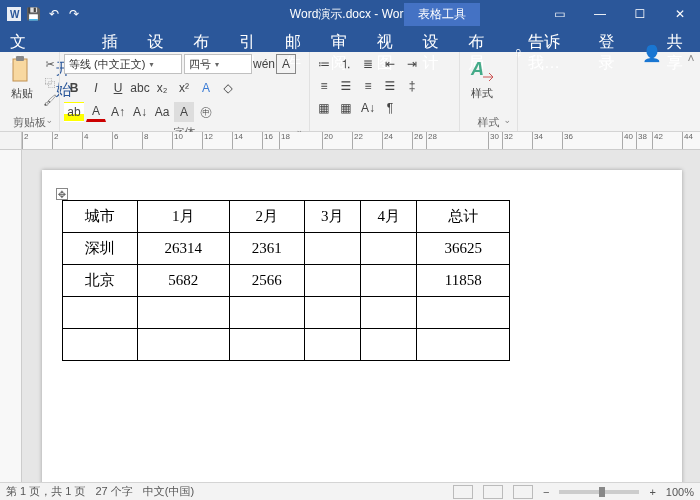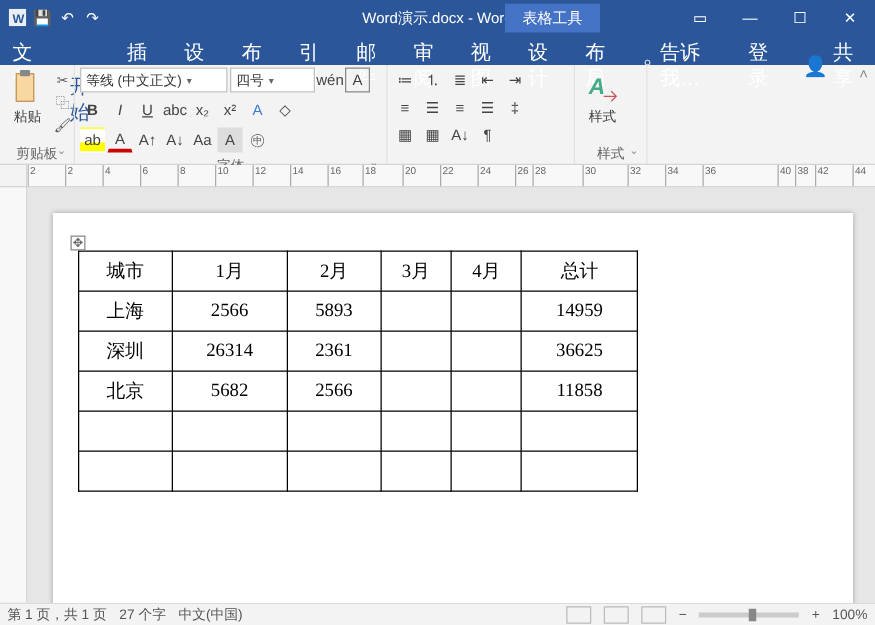--- a/index.html
+++ b/index.html
@@ -221,27 +221,27 @@
   <div class="hruler" id="hruler">
       <div class="tick" style="left: 0px;">2</div>
       <div class="tick" style="left: 30px;">2</div>
       <div class="tick" style="left: 60px;">4</div>
       <div class="tick" style="left: 90px;">6</div>
       <div class="tick" style="left: 120px;">8</div>
       <div class="tick" style="left: 150px;">10</div>
       <div class="tick" style="left: 180px;">12</div>
       <div class="tick" style="left: 210px;">14</div>
       <div class="tick" style="left: 240px;">16</div>
-      <div class="tick" style="left: 268px;">18</div>
+      <div class="tick" style="left: 257px;">18</div>
       <div class="tick" style="left: 300px;">20</div>
       <div class="tick" style="left: 330px;">22</div>
       <div class="tick" style="left: 360px;">24</div>
       <div class="tick" style="left: 390px;">26</div>
       <div class="tick" style="left: 404px;">28</div>
-      <div class="tick" style="left: 444px;">30</div>
+      <div class="tick" style="left: 466px;">30</div>
       <div class="tick" style="left: 480px;">32</div>
       <div class="tick" style="left: 510px;">34</div>
       <div class="tick" style="left: 540px;">36</div>
       <div class="tick" style="left: 570px; margin-left: 44px;">38</div>
       <div class="tick" style="left: 600px;">40</div>
       <div class="tick" style="left: 630px;">42</div>
       <div class="tick" style="left: 660px;">44</div>
     </div>
 </div>
 
@@ -256,28 +256,20 @@
               <td>城市</td>
               <td>1月</td>
               <td>2月</td>
               <td>3月</td>
               <td>4月</td>
               <td>总计</td>
             </tr>
         </tbody>
           <tbody id="tbody">
             <tr>
-              <td>上海</td>
-              <td>2566</td>
-              <td>5893</td>
-              <td></td>
-              <td></td>
-              <td>14959</td>
-            </tr>
-            <tr>
               <td>深圳</td>
               <td>26314</td>
               <td>2361</td>
               <td></td>
               <td></td>
               <td>36625</td>
             </tr>
             <tr>
               <td>北京</td>
               <td>5682</td>

